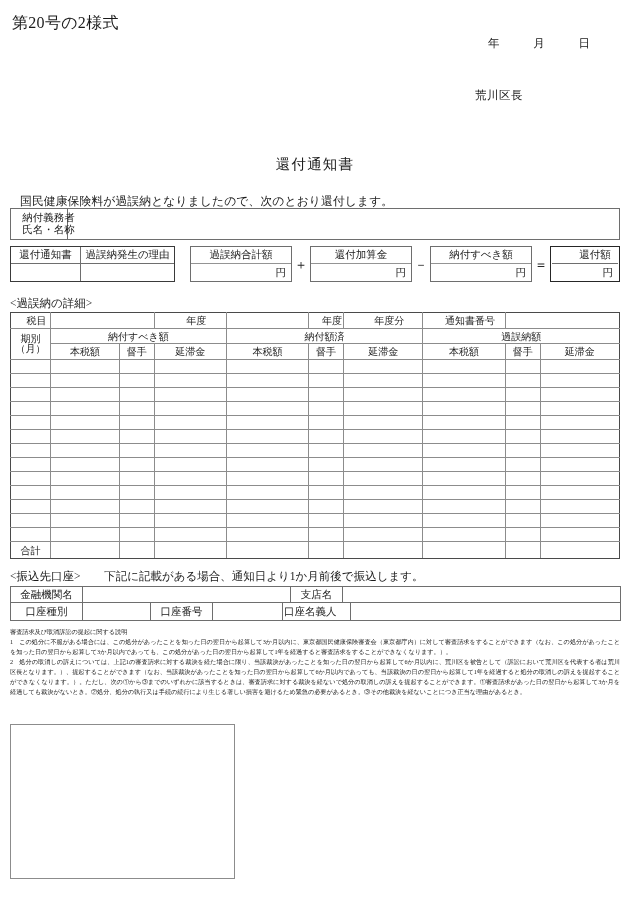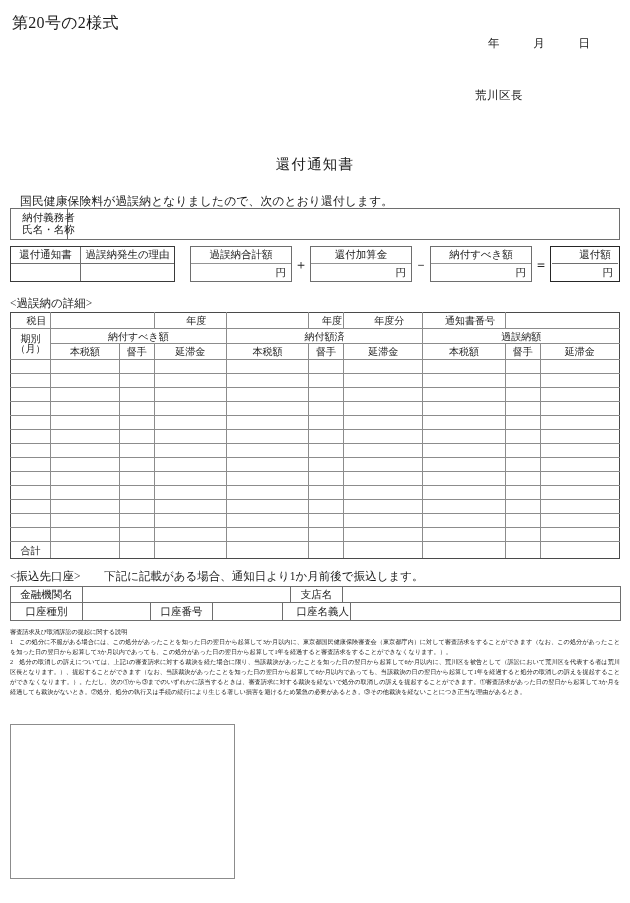--- a/index.html
+++ b/index.html
@@ -539,21 +539,21 @@
         <col style="width:70px">
       <col style="width:68px">
         <col style="width:270px">
     </colgroup>
     <tbody>
       <tr>
         <td style="border:1px solid #6e6e6e;height:15px;text-align:center;">口座種別</td>
         <td style="border:1px solid #6e6e6e;height:15px;"></td>
         <td style="border:1px solid #6e6e6e;height:15px;text-align:center;">口座番号</td>
         <td style="border:1px solid #6e6e6e;height:15px;"></td>
-        <td style="border:1px solid #6e6e6e;height:15px;text-align:right;">口座名義人</td>
+        <td style="border:1px solid #6e6e6e;height:15px;text-align:left;">口座名義人</td>
         <td style="border:1px solid #6e6e6e;height:15px;"></td>
       </tr>
     </tbody>
   </table>
 
   <div id="legal">
     <span class="legal-head">審査請求及び取消訴訟の提起に関する説明</span>
     <p>1　この処分に不服がある場合には、この処分があったことを知った日の翌日から起算して3か月以内に、東京都国民健康保険審査会（東京都庁内）に対して審査請求をすることができます（なお、この処分があったことを知った日の翌日から起算して3か月以内であっても、この処分があった日の翌日から起算して1年を経過すると審査請求をすることができなくなります。）。</p>
     <p>2　処分の取消しの訴えについては、上記1の審査請求に対する裁決を経た場合に限り、当該裁決があったことを知った日の翌日から起算して6か月以内に、荒川区を被告として（訴訟において荒川区を代表する者は荒川区長となります。）、提起することができます（なお、当該裁決があったことを知った日の翌日から起算して6か月以内であっても、当該裁決の日の翌日から起算して1年を経過すると処分の取消しの訴えを提起することができなくなります。）。ただし、次の①から③までのいずれかに該当するときは、審査請求に対する裁決を経ないで処分の取消しの訴えを提起することができます。①審査請求があった日の翌日から起算して3か月を経過しても裁決がないとき。②処分、処分の執行又は手続の続行により生じる著しい損害を避けるため緊急の必要があるとき。③その他裁決を経ないことにつき正当な理由があるとき。</p>
   </div>

